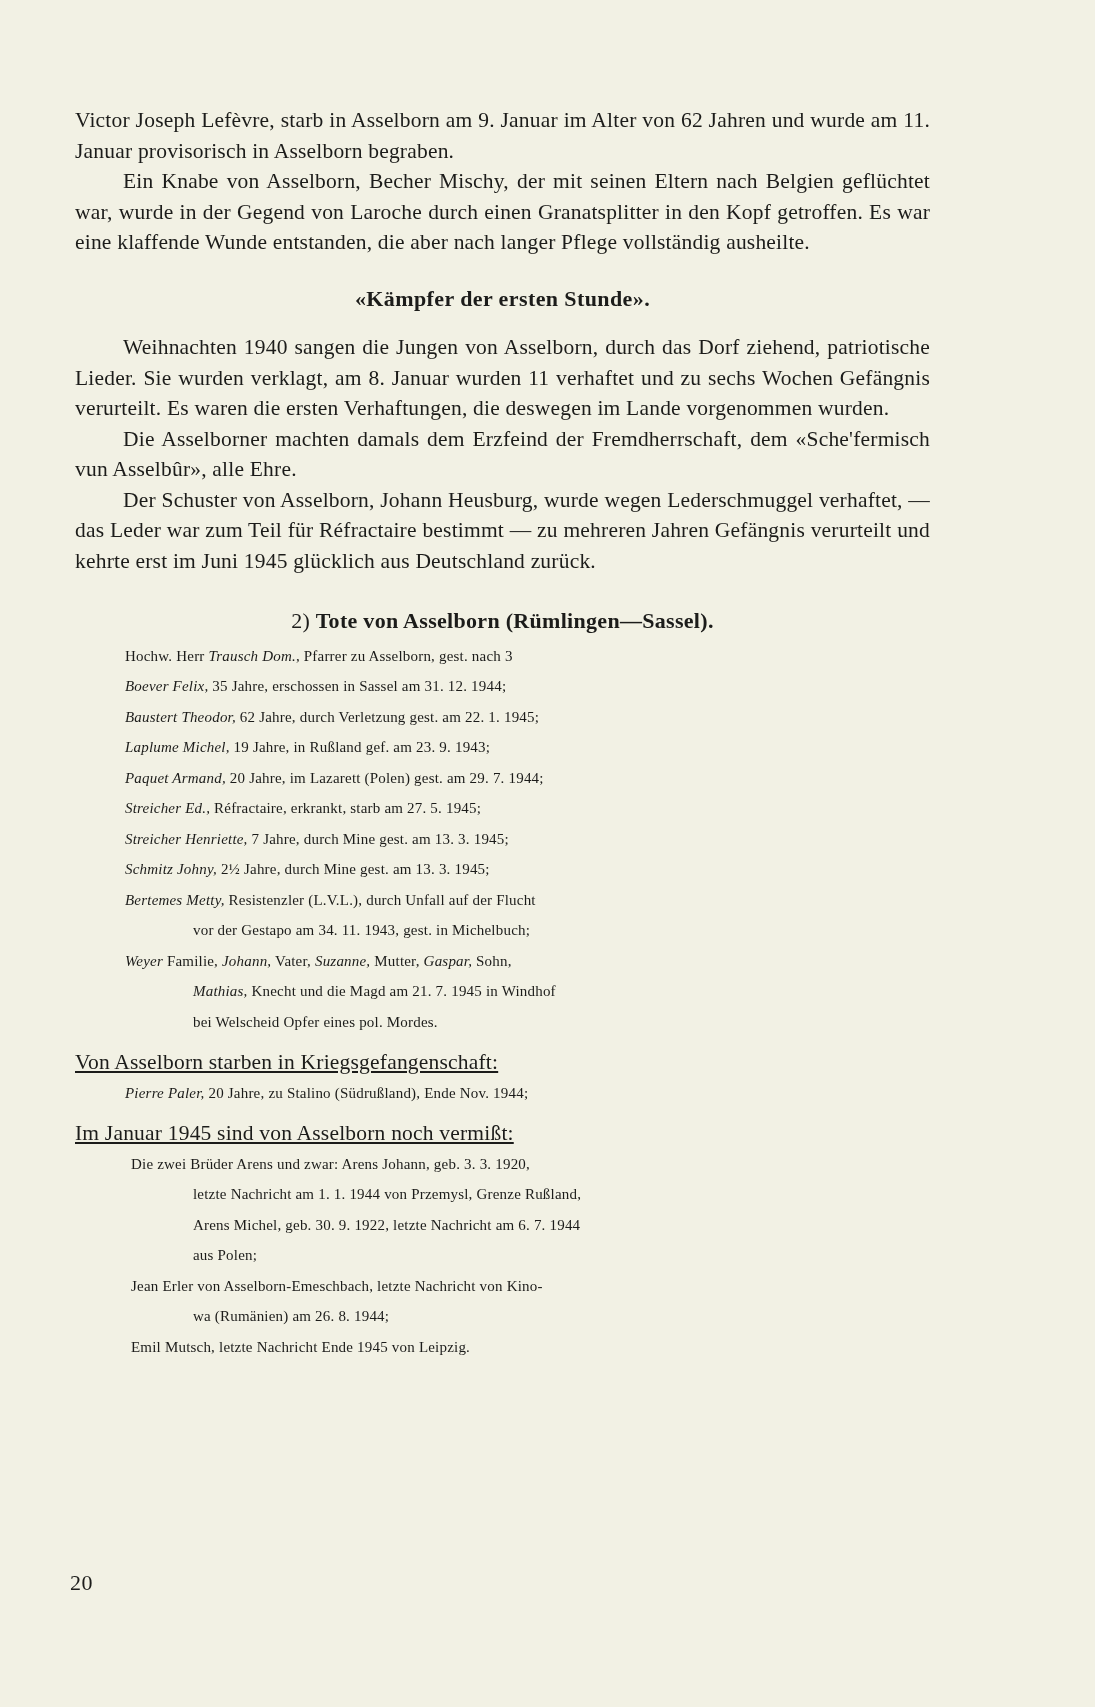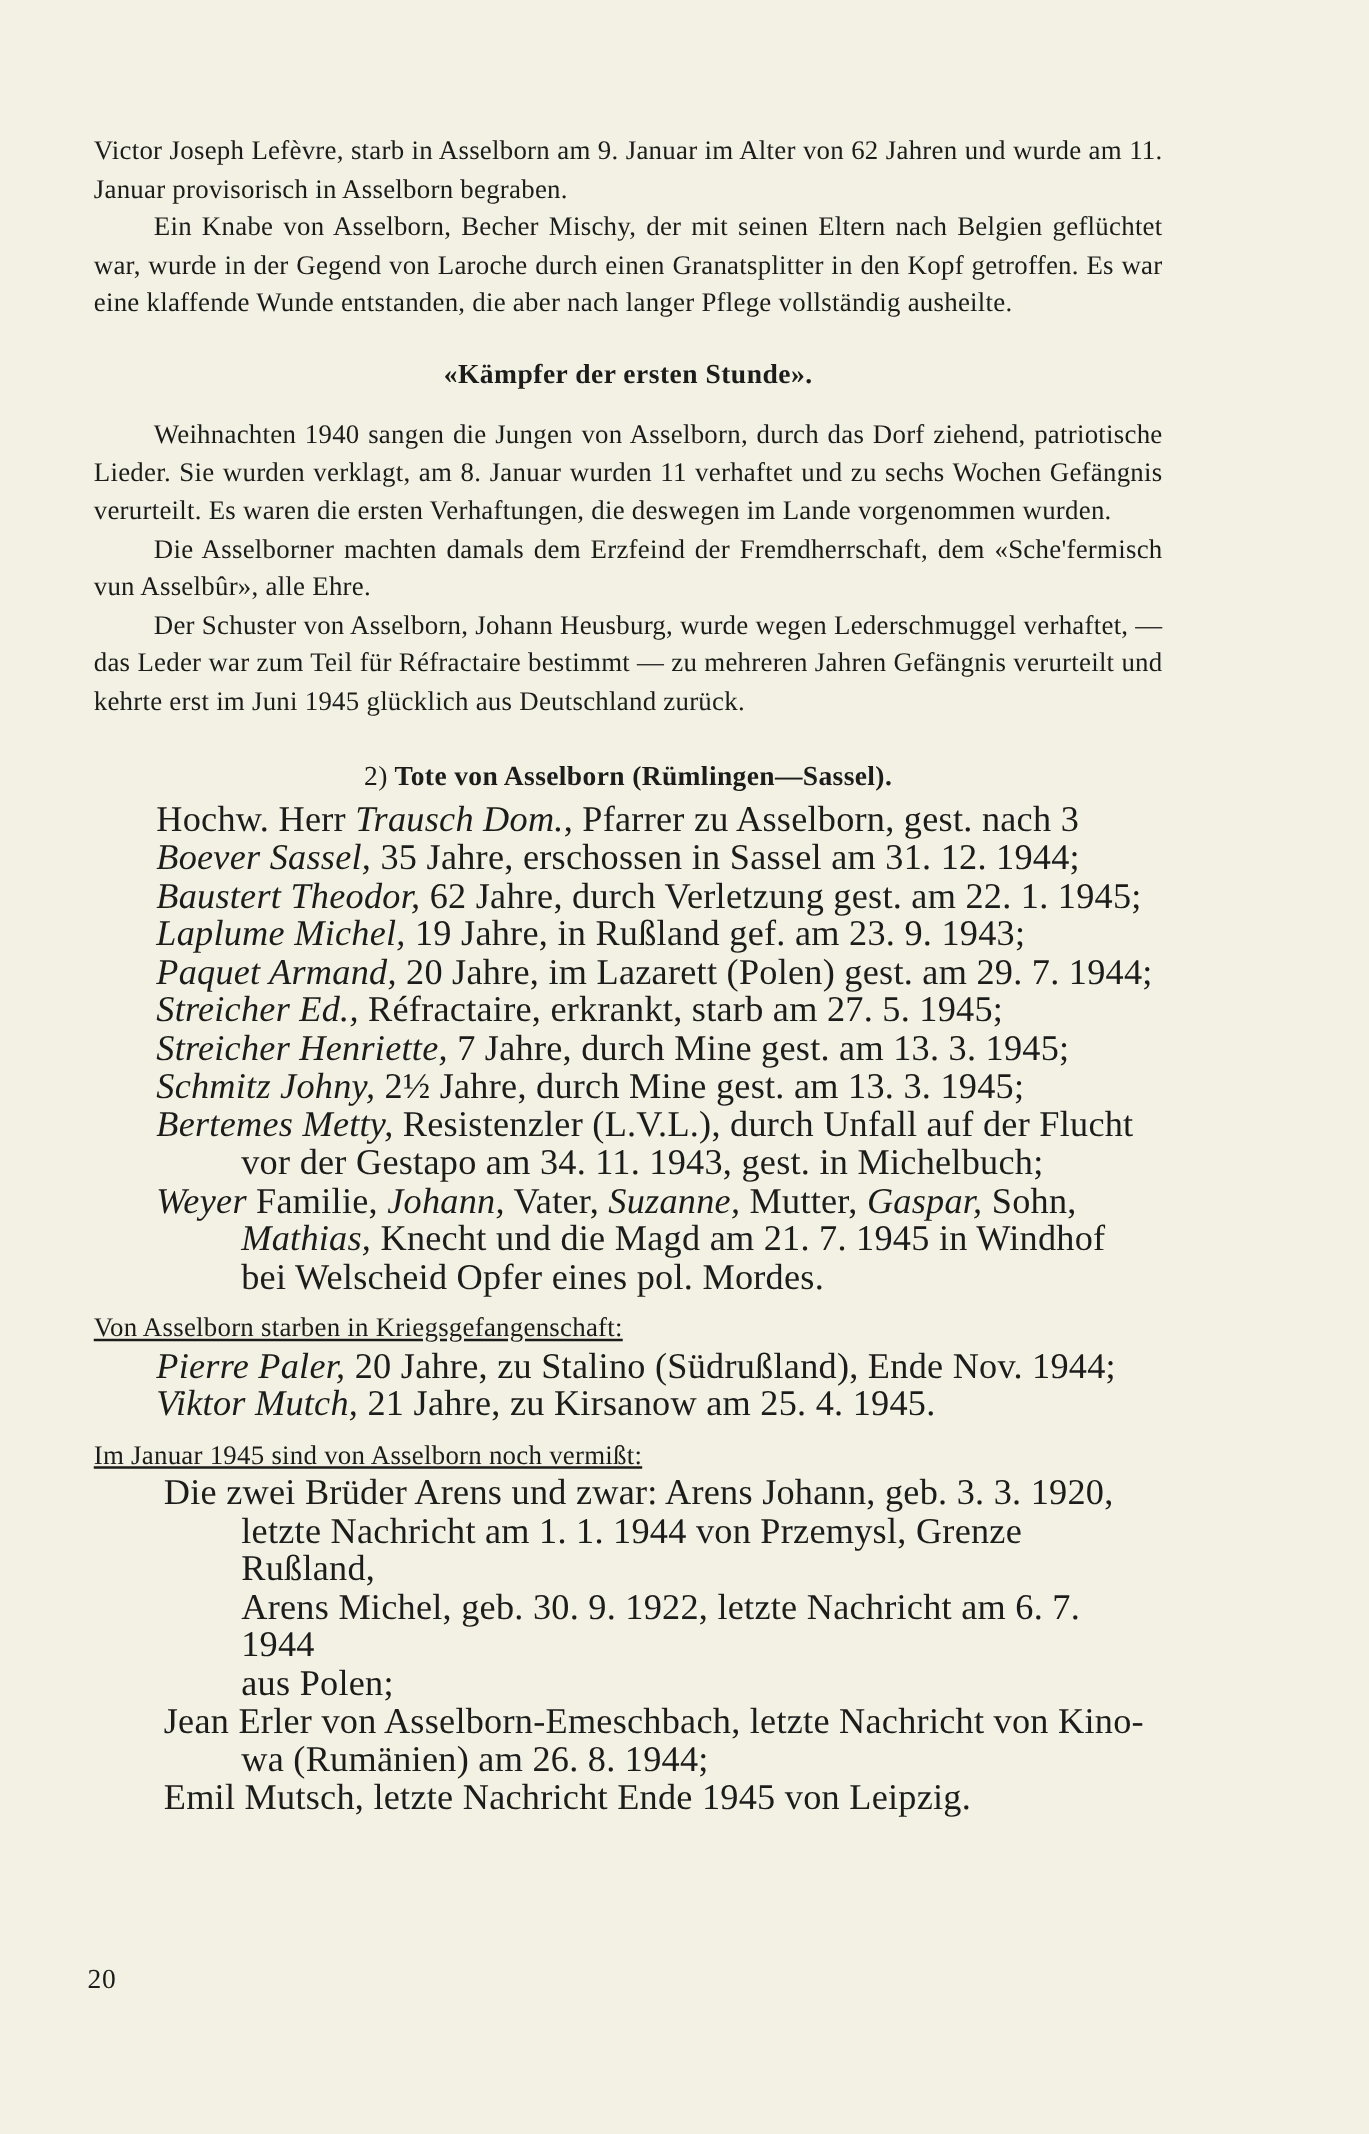--- a/index.html
+++ b/index.html
@@ -59,21 +59,21 @@
     margin-bottom: 0;
     letter-spacing: 0.3px;
   }
   .heading2 .num {
     font-weight: normal;
   }
   .namelist {
     margin-top: 4px;
   }
   .entry {
-    font-size: 29px;
+    font-size: 15px;
     line-height: 30.5px;
     padding-left: 56px;
     text-indent: -6px;
     text-align: left;
   }
   .entry.hang {
     padding-left: 56px;
     text-indent: 0;
   }
   .entry .cont {
@@ -123,21 +123,21 @@
       <span>Tote von Asselborn (Rümlingen—Sassel).</span>
     </p>
 
     <div class="namelist">
 
       <p class="entry">
         <span>Hochw. Herr </span><i>Trausch Dom.</i><span>, Pfarrer zu Asselborn, gest. nach 3</span>
       </p>
 
       <p class="entry">
-        <i>Boever Sassel,</i><span> 35 Jahre, erschossen in Sassel am 31. 12. 1944;</span>
+        <i>Boever Felix,</i><span> 35 Jahre, erschossen in Sassel am 31. 12. 1944;</span>
       </p>
 
       <p class="entry">
         <i>Baustert Theodor,</i><span> 62 Jahre, durch Verletzung gest. am 22. 1. 1945;</span>
       </p>
 
       <p class="entry">
         <i>Laplume Michel,</i><span> 19 Jahre, in Rußland gef. am 23. 9. 1943;</span>
       </p>
 
@@ -167,23 +167,20 @@
         <span class="cont"><i>Mathias,</i><span> Knecht und die Magd am 21. 7. 1945 in Windhof</span></span>
         <span class="cont">bei Welscheid Opfer eines pol. Mordes.</span>
       </p>
     </div>
 
     <p class="flush">Von Asselborn starben in Kriegsgefangenschaft:</p>
 
     <div>
       <p class="entry">
         <i>Pierre Paler,</i><span> 20 Jahre, zu Stalino (Südrußland), Ende Nov. 1944;</span>
-      </p>
-      <p class="entry">
-        <i>Viktor Mutch,</i><span> 21 Jahre, zu Kirsanow am 25. 4. 1945.</span>
       </p>
     </div>
 
     <p class="flush">Im Januar 1945 sind von Asselborn noch vermißt:</p>
 
     <div>
       <p class="entry hang">
         <span>Die zwei Brüder Arens und zwar: Arens Johann, geb. 3. 3. 1920,</span>
         <span class="cont">letzte Nachricht am 1. 1. 1944 von Przemysl, Grenze Rußland,</span>
         <span class="cont">Arens Michel, geb. 30. 9. 1922, letzte Nachricht am 6. 7. 1944</span>

